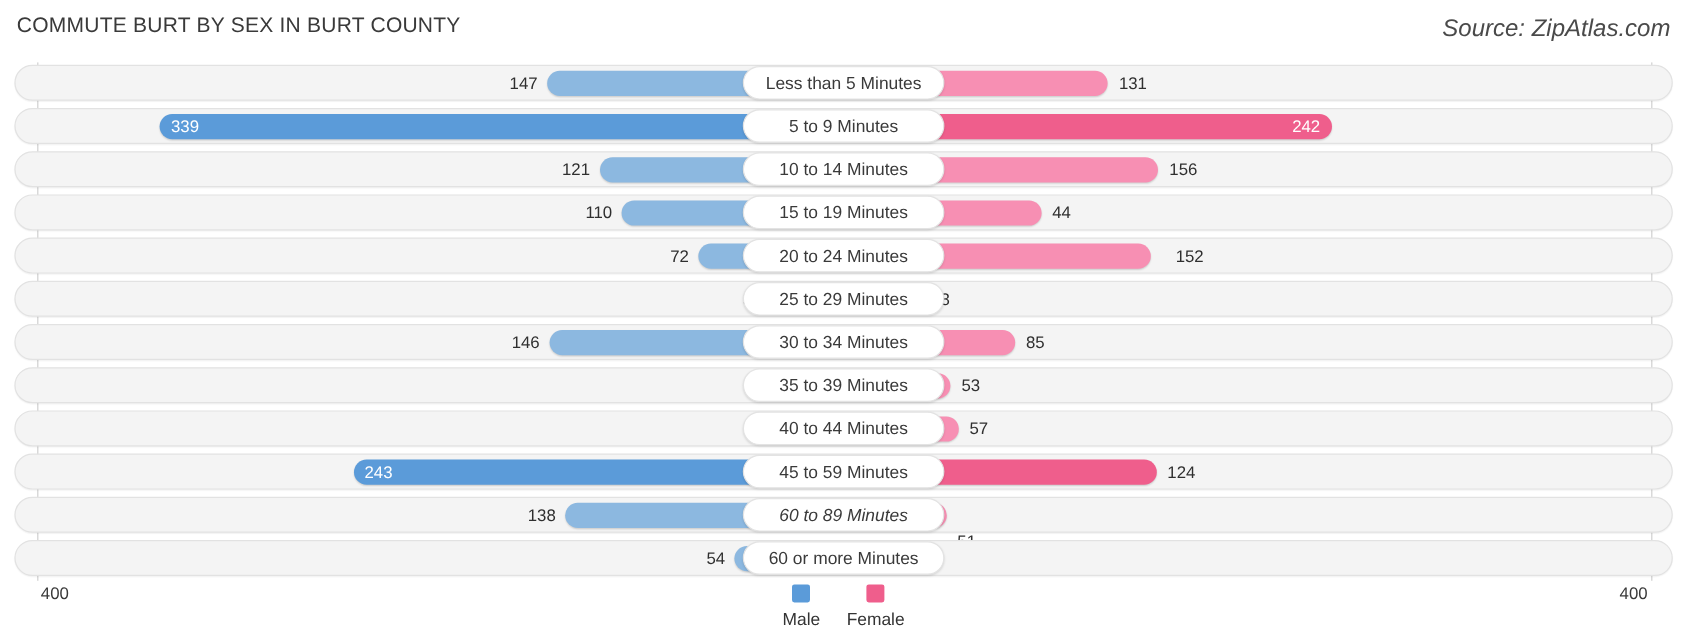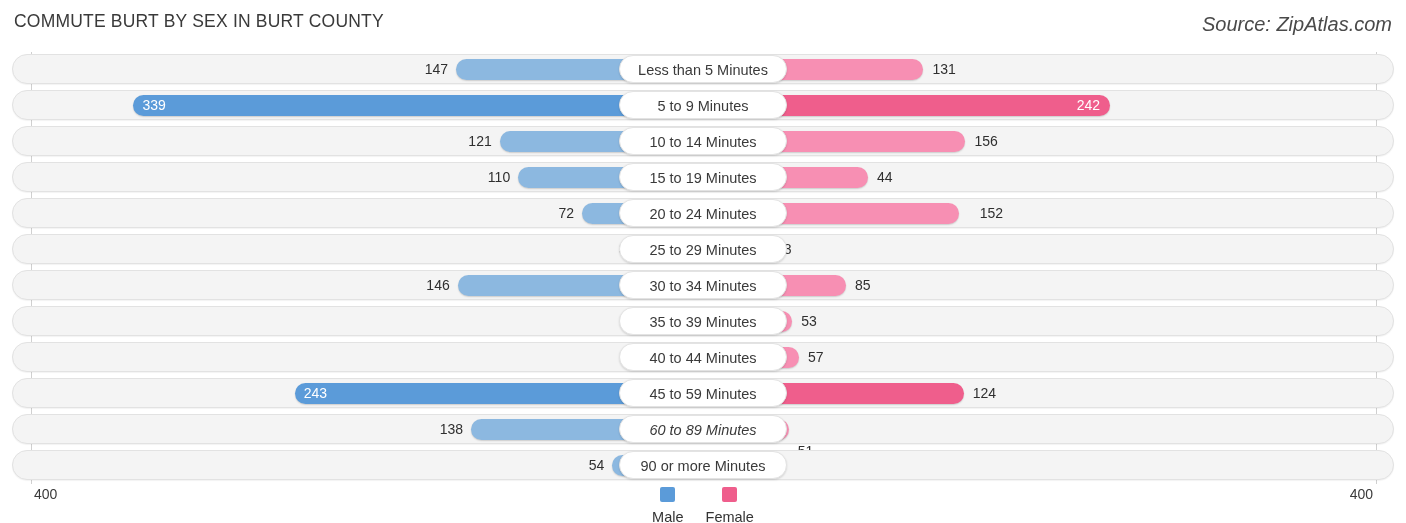--- a/index.html
+++ b/index.html
@@ -266,21 +266,21 @@
         <div class="bar bar-female" style="left: 703px; width: 85.8075px; background: rgb(247, 143, 179);"></div>
         <div class="val val-female" style="left: 797.808px; width: 60px; margin-top: 22px;">51</div>
         <div class="cat-pill" style="left: 619px; width: 168px; font-style: italic;">60 to 89 Minutes</div>
       </div>
       <div class="row" style="top: 396px;">
         <div class="track"></div>
         <div class="bar bar-male" style="left: 612.28px; width: 90.72px; background: rgb(140, 184, 224);"></div>
         <div class="val val-male" style="left: 546.28px; width: 58px;">54</div>
         <div class="bar bar-female" style="left: 703px; width: 42.0625px; background: rgb(247, 143, 179);"></div>
         <div class="val val-female" style="left: 754.062px; width: 60px;">25</div>
-        <div class="cat-pill" style="left: 619px; width: 168px;">90 or more Minutes</div>
+        <div class="cat-pill" style="left: 619px; width: 168px;">60 or more Minutes</div>
       </div>
     </div>
 
   <div id="footer">
     <div class="axis-end" id="axis-end-left">400</div>
     <div class="axis-end" id="axis-end-right">400</div>
     <div id="legend">
       <div class="legend-item">
         <span class="legend-swatch" style="background: rgb(91, 155, 217);"></span>
         <span class="legend-label">Male</span>

